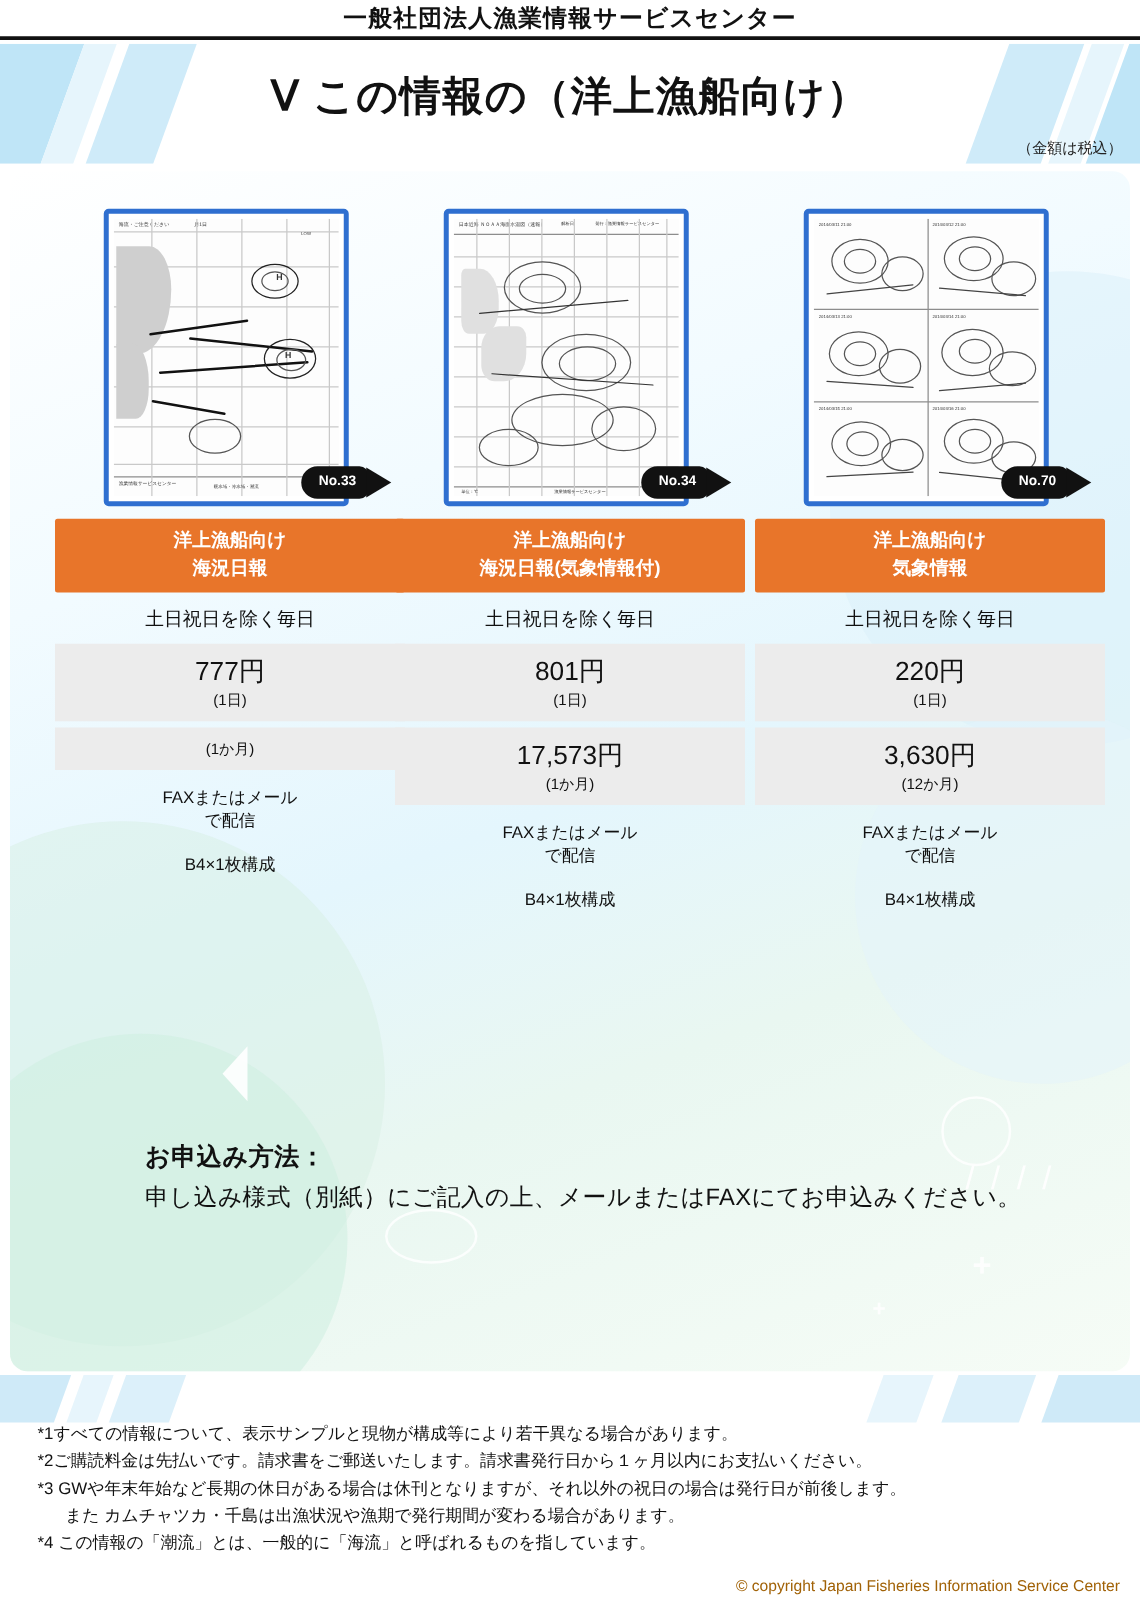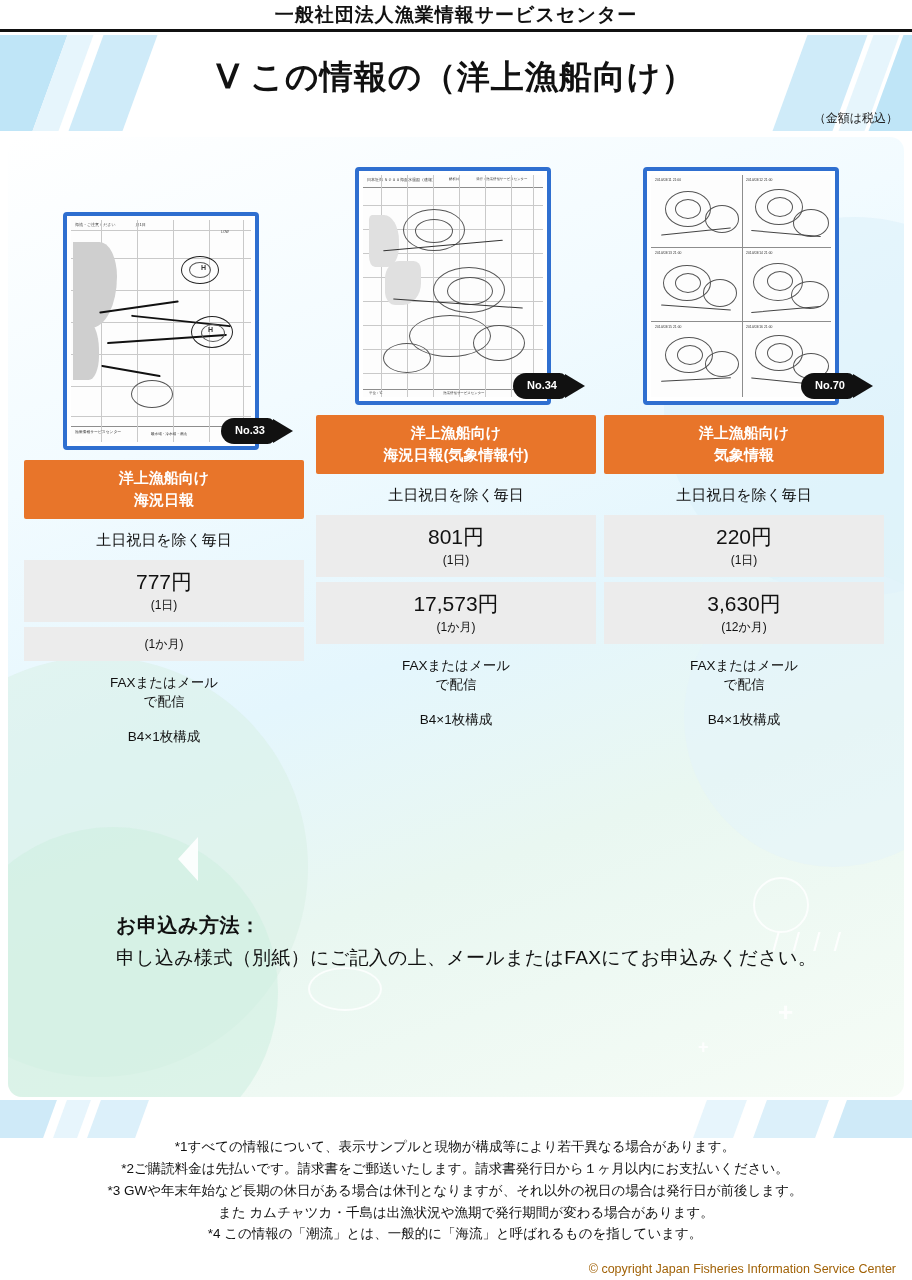--- a/index.html
+++ b/index.html
@@ -142,21 +142,21 @@
   .cols {
     position: absolute;
     left: 16px; top: 30px;
     width: 864px;
   }
   .col {
     position: absolute;
     width: 280px;
     top: 0;
   }
-  .col.c1 { left: 0; margin-top: 45px; }
+  .col.c1 { left: 20px; }
   .col.c2 { left: 292px; }
   .col.c3 { left: 580px; }
 
   .thumb-wrap {
     position: relative;
     width: 202px;
     margin: 0 auto;
     height: 240px;
   }
   .thumb {
@@ -298,21 +298,20 @@
   }
 
   
   .footer {
     position: absolute;
     left: 0; top: 1100px;
     width: 912px;
     height: 180px;
     background: #ffffff;
     overflow: hidden;
-    text-align: center;
   }
   .footer-stripes {
     position: absolute;
     left: 0; top: 0;
     width: 912px; height: 38px;
     overflow: hidden;
   }
   .footer-stripes .fs {
     position: absolute;
     top: -6px;

